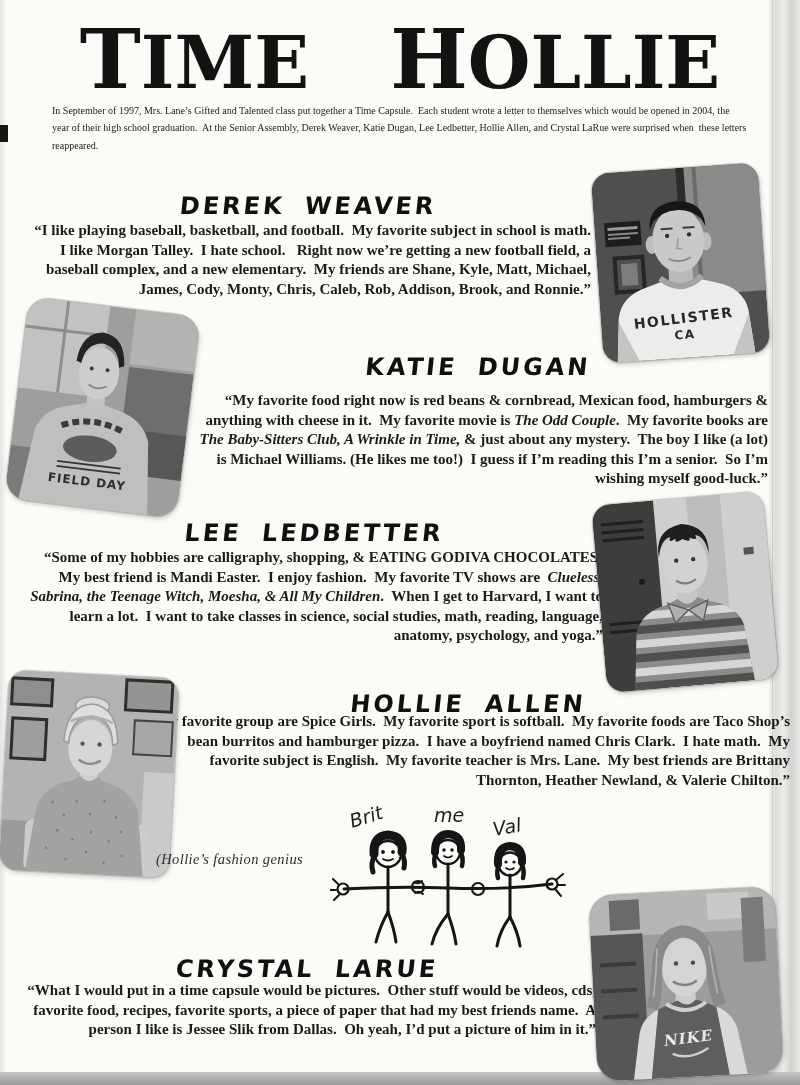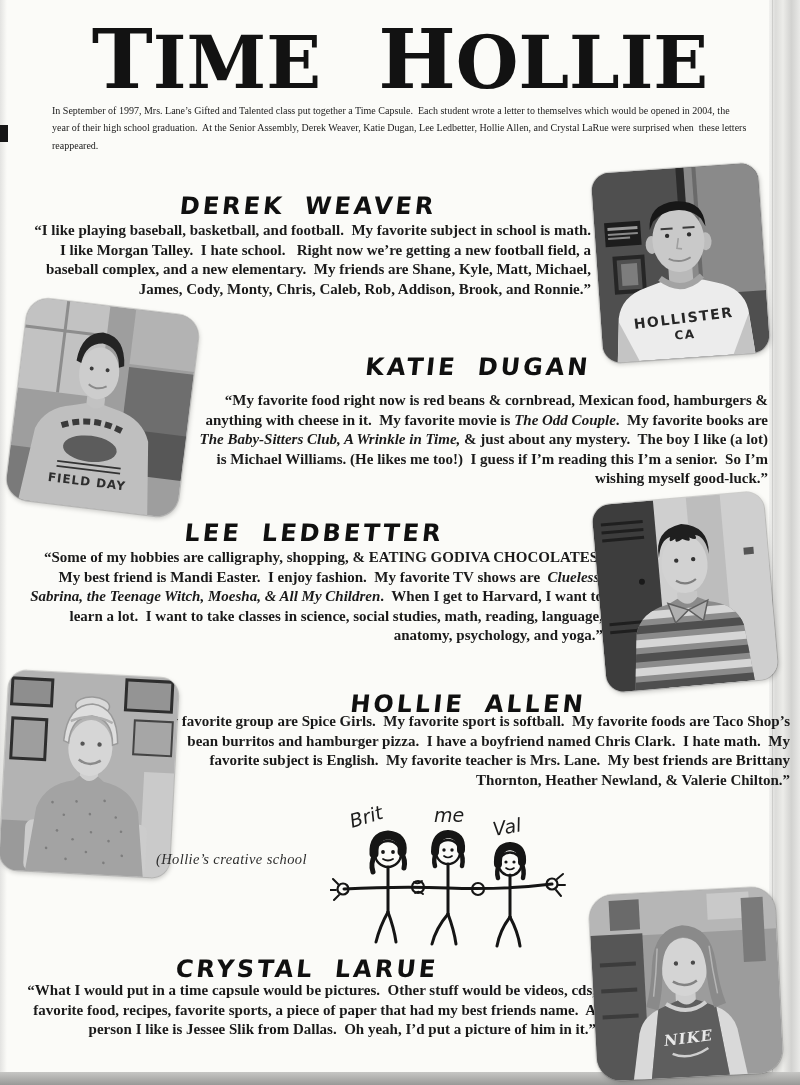--- a/index.html
+++ b/index.html
@@ -6,21 +6,21 @@
   .page {
     position:relative; width:800px; height:1085px; margin:0 auto;
     background:#fbfbf8; overflow:hidden;
     font-family:"Liberation Serif", serif; color:#1a1a1a;
   }
   .title {
     position:absolute; top:16px; left:0; width:800px; text-align:center;
     font-family:"DejaVu Serif", serif; font-weight:700; font-size:72px; line-height:1.05;
     letter-spacing:0px; color:#121212;
   }
-  .title .word { display:inline-block; margin:0 16px; }
+  .title .word { display:inline-block; margin:0 28px; }
   .title .word::first-letter { font-size:114%; }
   .intro {
     position:absolute; top:102px; left:52px; width:696px; text-align:left;
     font-weight:400; font-size:10px; line-height:17.4px; white-space:pre-wrap;
   }
   .sec-head {
     position:absolute; text-align:center;
     font-family:"DejaVu Sans", sans-serif; font-weight:700; font-size:24px;
     letter-spacing:3px; word-spacing:9px; color:#101010;
     transform:skewX(-6deg);
@@ -220,21 +220,21 @@
       <ellipse cx="85" cy="32" rx="17" ry="9" fill="#d9d9d9" stroke="#9a9a9a" stroke-width="1.5"></ellipse>
       <path d="M85,30 Q60,32 58,68 L63,70 Q64,44 85,42 Q106,44 107,70 L112,68 Q110,32 85,30 Z" fill="#dedede" stroke="#9a9a9a" stroke-width="1.5"></path>
       <path d="M64,48 Q85,38 106,48" fill="none" stroke="#b0b0b0" stroke-width="2.5"></path>
       <circle cx="77" cy="70" r="2.2" fill="#555"></circle>
       <circle cx="94" cy="70" r="2.2" fill="#555"></circle>
       <path d="M74,86 Q85,94 96,86" fill="none" stroke="#8a8a8a" stroke-width="2.5"></path>
     </svg>
   </div>
 
   <div class="caption">
-    <div>(Hollie’s creative school</div>
+    <div>(Hollie’s fashion genius</div>
   </div>
 
   <div class="drawing">
     <svg viewBox="0 0 236 150" width="236" height="150">
       <g stroke="#151515" fill="none" stroke-linecap="round">
 
         <path d="M14,87 Q70,84 118,86 Q175,88 222,82" stroke-width="3"></path>
 
         <circle cx="13" cy="87" r="5.5" stroke-width="2.2"></circle>
         <path d="M8,82 L3,77 M6,88 L0,88 M9,93 L4,98" stroke-width="2"></path>

